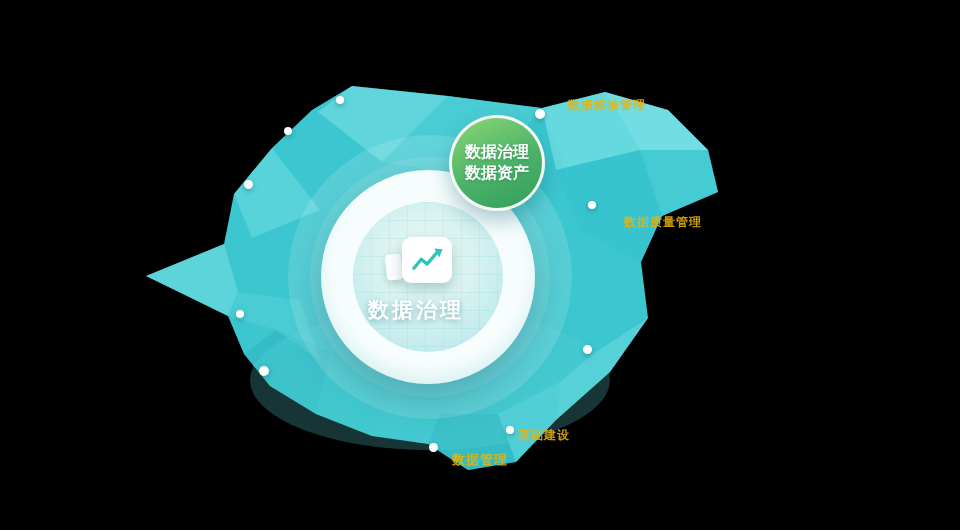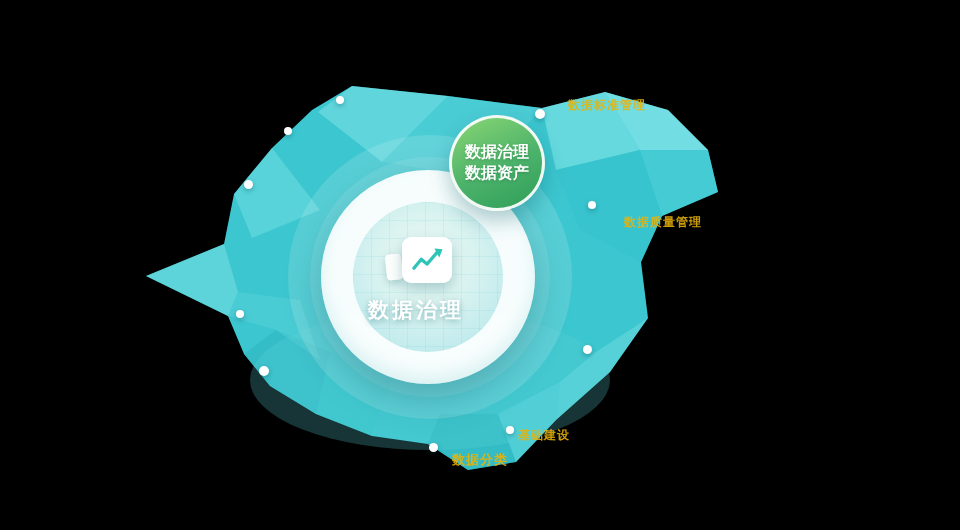--- a/index.html
+++ b/index.html
@@ -111,21 +111,21 @@
   <div class="node node-green">
     <div>
       <span>数据治理</span>
       <span>数据资产</span>
     </div>
   </div>
 
   <div class="tag tag-1" style="left:568px;top:97px;">数据标准管理</div>
   <div class="tag tag-2" style="left:624px;top:181px;margin-top:33px;">数据质量管理</div>
   <div class="tag tag-3" style="left:518px;top:427px;">基础建设</div>
-  <div class="tag tag-4" style="left:452px;top:451px;">数据分类</div>
+  <div class="tag tag-4" style="left:452px;top:451px;">数据管理</div>
 
   <span class="dot" style="left:336px;top:96px;width:8px;height:8px;"></span>
   <span class="dot" style="left:284px;top:127px;width:8px;height:8px;"></span>
   <span class="dot" style="left:244px;top:180px;width:9px;height:9px;"></span>
   <span class="dot" style="left:236px;top:310px;width:8px;height:8px;"></span>
   <span class="dot" style="left:259px;top:366px;width:10px;height:10px;"></span>
   <span class="dot" style="left:535px;top:109px;width:10px;height:10px;"></span>
   <span class="dot" style="left:588px;top:201px;width:8px;height:8px;"></span>
   <span class="dot" style="left:583px;top:345px;width:9px;height:9px;"></span>
   <span class="dot" style="left:506px;top:426px;width:8px;height:8px;"></span>

